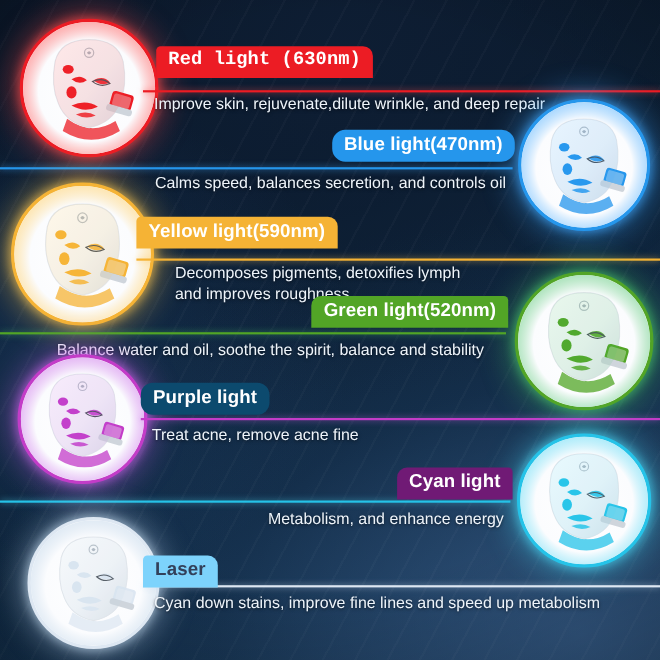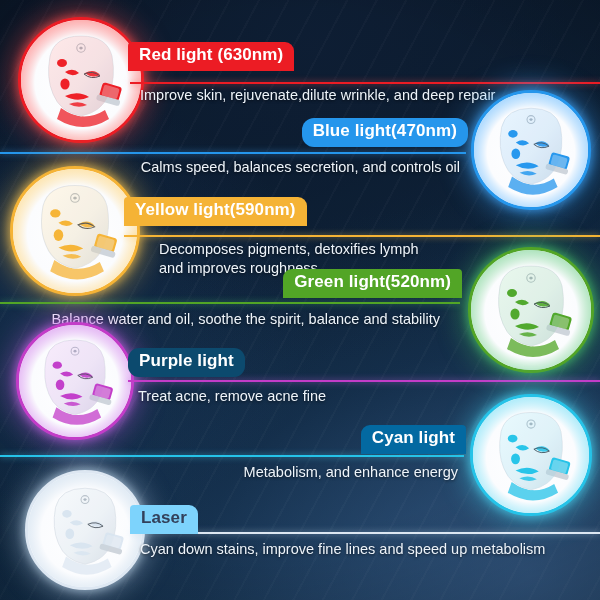--- a/index.html
+++ b/index.html
@@ -93,21 +93,21 @@
         <rect x="0" y="0" width="20" height="15" rx="3" fill="#ec1c24"></rect>
         <rect x="2" y="2" width="16" height="11" rx="2" fill="#f2f4f7" opacity=".35"></rect>
         <rect x="-2" y="13" width="24" height="6" rx="2.5" fill="#cfd5dc"></rect>
       </g>
 
       <path d="M56 14 q26 0 31 20 q4 22 -3 38 q-7 18 -28 22 q-21 -4 -28 -22 q-7 -16 -3 -38 q5 -20 31 -20 z" fill="#ff4a4a" opacity=".12"></path>
     </g>
   </svg>
       </div>
       <div class="line" style="top: 82px; background: rgb(236, 28, 36); box-shadow: rgba(255, 74, 74, 0.667) 0px 0px 6px; left: 130px; right: 0px; width: auto;"></div>
-      <div class="badge tl" style="top: 42px; background: rgb(236, 28, 36); color: rgb(255, 255, 255); left: 128px;">Red light (630nm)</div>
+      <div class="badge tl" style="top: 42px; background: rgb(236, 28, 36); color: rgb(255, 255, 255); left: 142px; font-family: Liberation Mono, monospace;">Red light (630nm)</div>
       <div class="desc" style="top: 86px; left: 140px;">Improve skin, rejuvenate,dilute wrinkle, and deep repair</div>
       <div class="circ" style="left: 471px; top: 90px; width: 114px; height: 114px; border: 3px solid rgb(37, 150, 236); box-shadow: rgba(65, 169, 255, 0.4) 0px 0px 26px 8px, rgba(65, 169, 255, 0.6) 0px 0px 9px 2px;">
   <svg viewBox="0 0 120 120" xmlns="http://www.w3.org/2000/svg">
     <defs>
       <radialGradient id="g_2596ec" cx="50%" cy="52%" r="62%">
         <stop offset="0%" stop-color="#ffffff"></stop>
         <stop offset="62%" stop-color="#fbfcfe"></stop>
         <stop offset="100%" stop-color="#41a9ff" stop-opacity=".55"></stop>
       </radialGradient>
       <linearGradient id="f_2596ec" x1="0" y1="0" x2="1" y2="1">
@@ -329,21 +329,21 @@
         <rect x="0" y="0" width="20" height="15" rx="3" fill="#25c3e8"></rect>
         <rect x="2" y="2" width="16" height="11" rx="2" fill="#f2f4f7" opacity=".35"></rect>
         <rect x="-2" y="13" width="24" height="6" rx="2.5" fill="#cfd5dc"></rect>
       </g>
 
       <path d="M56 14 q26 0 31 20 q4 22 -3 38 q-7 18 -28 22 q-21 -4 -28 -22 q-7 -16 -3 -38 q5 -20 31 -20 z" fill="#4bd6f5" opacity=".12"></path>
     </g>
   </svg>
       </div>
       <div class="line" style="top: 455px; background: rgb(37, 195, 232); box-shadow: rgba(75, 214, 245, 0.667) 0px 0px 6px; left: 0px; width: 464px;"></div>
-      <div class="badge tr" style="top: 425px; background: #0369a1; color: rgb(255, 255, 255); right: 134px;">Cyan light</div>
+      <div class="badge tr" style="top: 425px; background: #701a75; color: rgb(255, 255, 255); right: 134px;">Cyan light</div>
       <div class="desc" style="top: 463px; right: 142px; text-align: right;">Metabolism, and enhance energy</div>
       <div class="circ" style="left: 25px; top: 470px; width: 114px; height: 114px; border: 3px solid rgb(221, 231, 242); box-shadow: rgba(188, 211, 232, 0.4) 0px 0px 26px 8px, rgba(188, 211, 232, 0.6) 0px 0px 9px 2px;">
   <svg viewBox="0 0 120 120" xmlns="http://www.w3.org/2000/svg">
     <defs>
       <radialGradient id="g_dde7f2" cx="50%" cy="52%" r="62%">
         <stop offset="0%" stop-color="#ffffff"></stop>
         <stop offset="62%" stop-color="#fbfcfe"></stop>
         <stop offset="100%" stop-color="#bcd3e8" stop-opacity=".55"></stop>
       </radialGradient>
       <linearGradient id="f_dde7f2" x1="0" y1="0" x2="1" y2="1">

